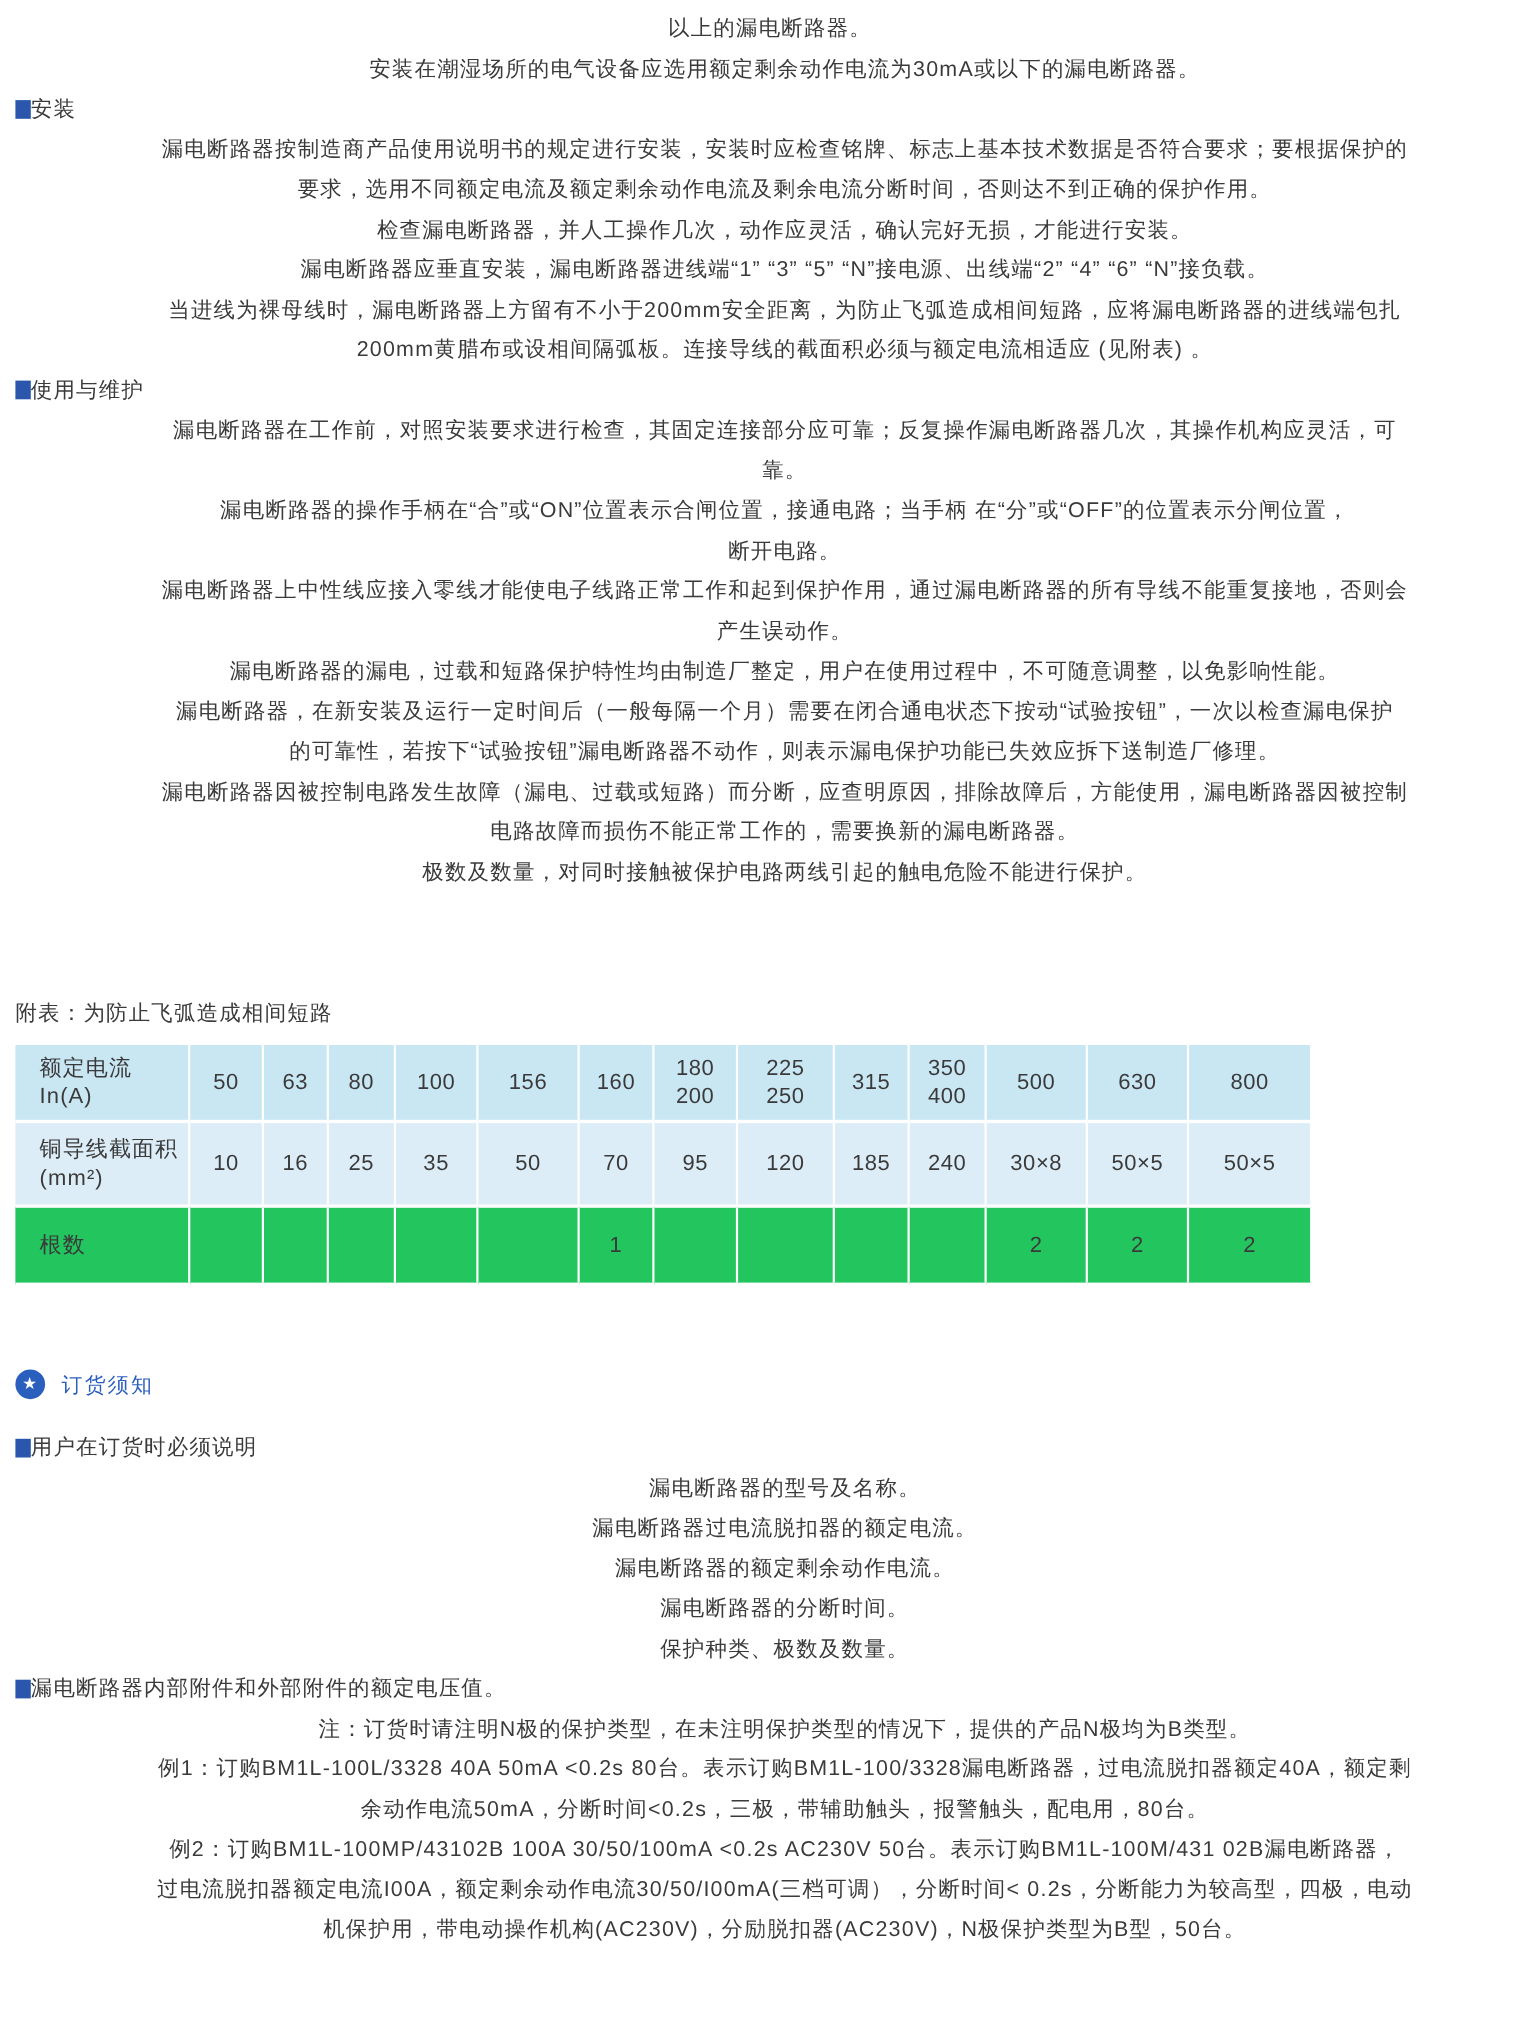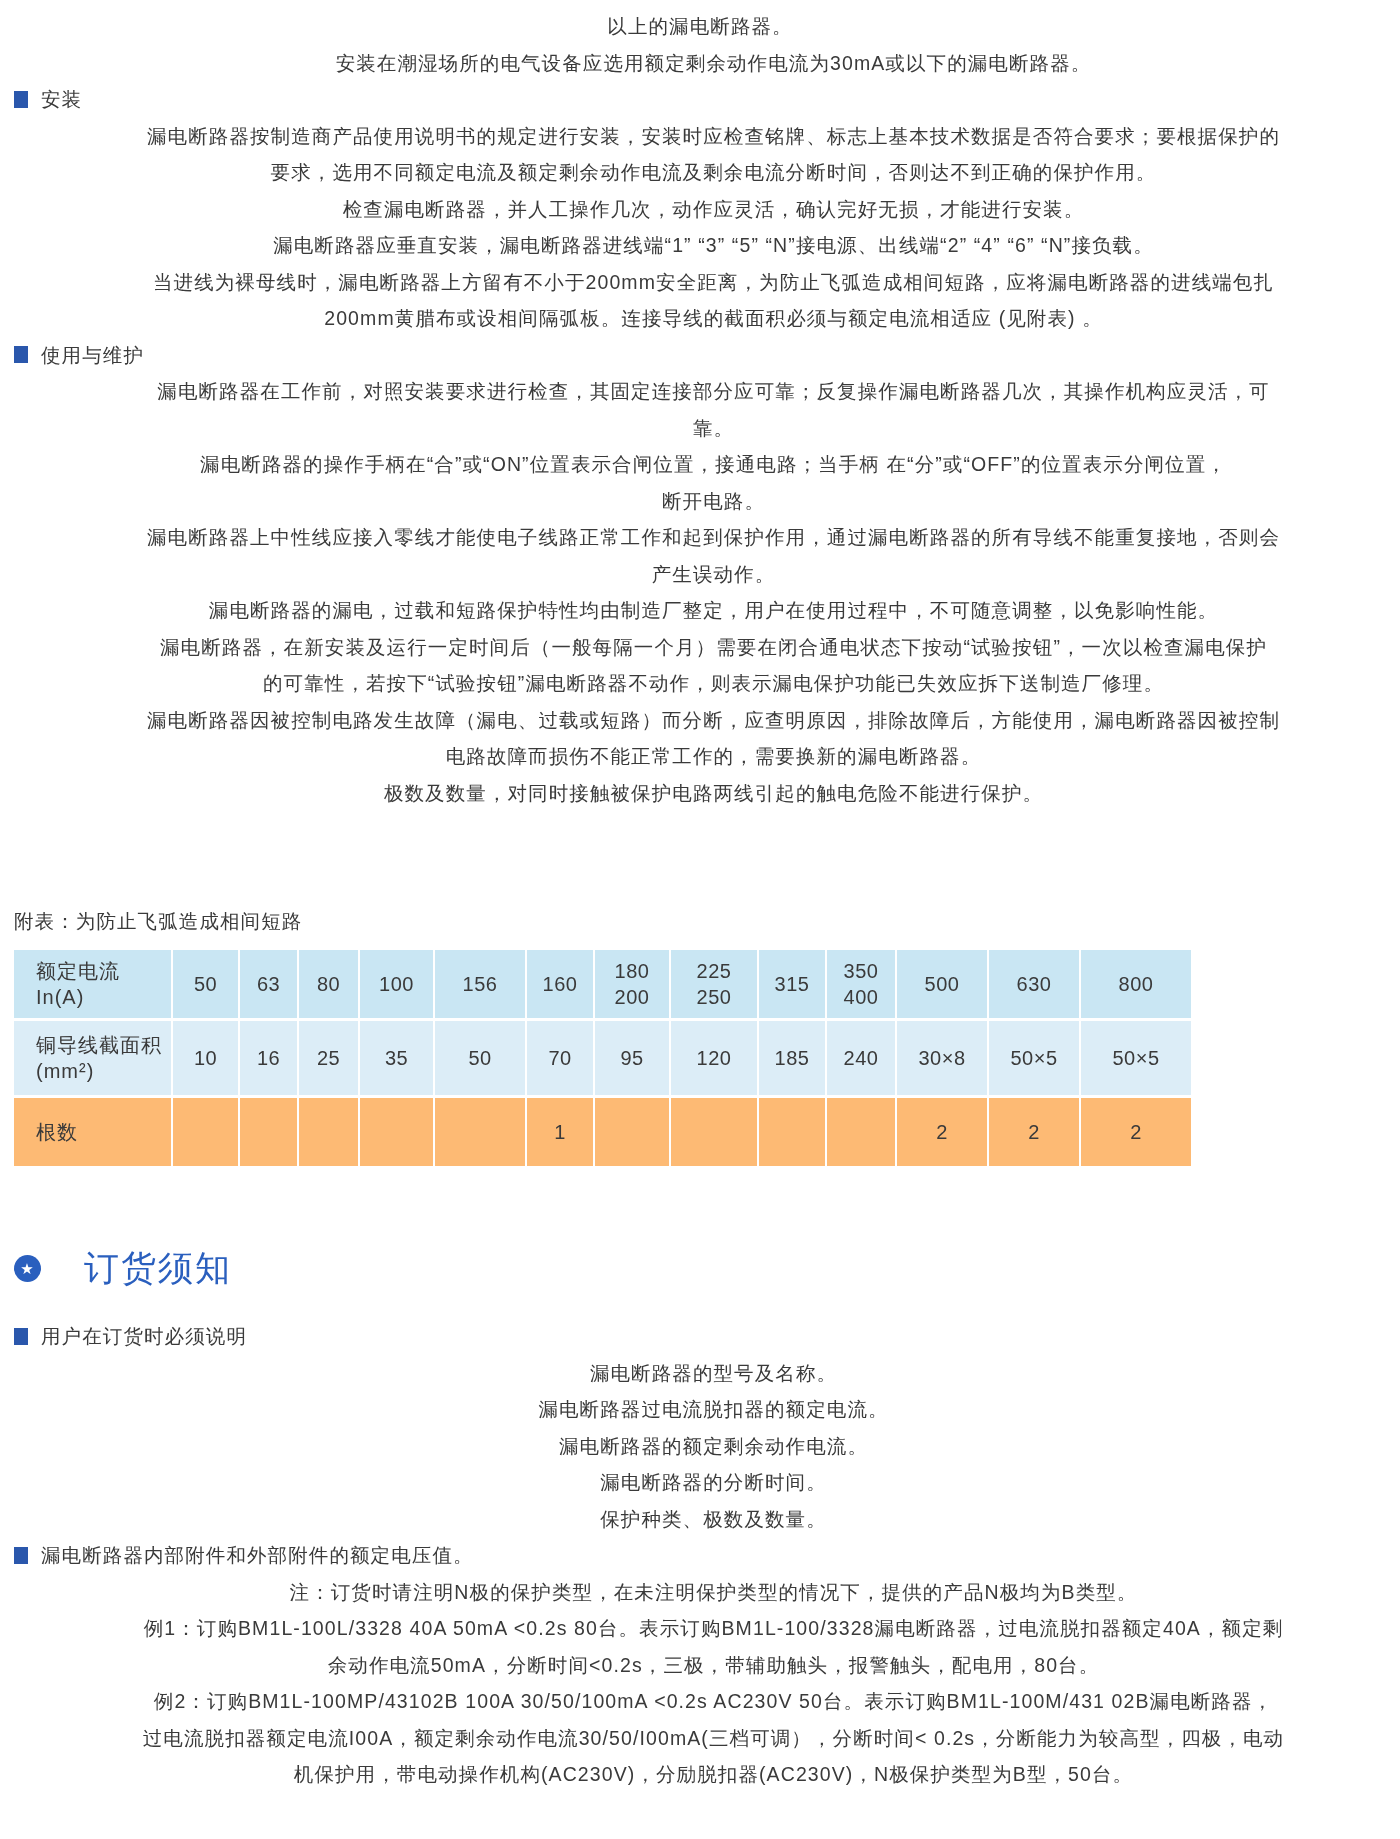--- a/index.html
+++ b/index.html
@@ -5,47 +5,47 @@
   html,body{margin:0;padding:0;background:#ffffff;}
   body{
     width:1400px;height:1839px;
     font-family:"Liberation Sans","DejaVu Sans",sans-serif;
     color:#3a3a3a;
     -webkit-font-smoothing:antialiased;
   }
   .doc{padding:8px 14px 0 14px;font-size:19.5px;letter-spacing:1.1px;}
   .line{line-height:36.5px;padding-left:27px;white-space:nowrap;text-align:center;}
   .line.no-indent{padding-left:0;}
-  .sec-heading{display:flex;align-items:center;gap:13px;line-height:36.5px;}
+  .sec-heading{display:flex;align-items:center;line-height:36.5px;}
   .sq{width:14px;height:17px;background:#2a57ac;flex:none;}
   .caption{margin-top:95px;line-height:30px;white-space:nowrap;}
 
   table.wire-table{
     border-collapse:collapse;table-layout:fixed;width:1178px;margin-top:14px;
   }
   table.wire-table td{
     border-right:2px solid #ffffff;border-bottom:3px solid #ffffff;
     text-align:center;vertical-align:middle;
     font-size:20px;letter-spacing:0.5px;color:#3a3a3a;
     padding:0;white-space:pre-line;line-height:26px;
   }
   table.wire-table td.lbl{text-align:left;padding-left:22px;letter-spacing:1px;}
   tr.r1 td{background:#c9e6f3;height:68px;}
   tr.r2 td{background:#dcedf7;height:74px;}
-  tr.r3 td{background:#fdba74;height:68px;}
+  tr.r3 td{background:#22c55e;height:68px;}
 
   .order-title{display:flex;align-items:center;gap:15px;margin:76px 0 26px 0;}
   .star-badge{
     width:27px;height:27px;border-radius:50%;
     background:#2a5fbe;color:#ffffff;
     display:inline-flex;align-items:center;justify-content:center;
     flex:none;font-size:15px;line-height:1;
   }
   .star-badge::before{content:"★";}
-  .order-title .title-text{color:#2a5fbe;font-size:35px;letter-spacing:2px;font-weight:400;margin-left:28px;}
+  .order-title .title-text{color:#2a5fbe;font-size:19px;letter-spacing:2px;font-weight:400;}
 </style>
 </head>
 <body>
 
 <div class="doc">
 
   <div class="line no-indent">以上的漏电断路器。</div>
   <div class="line">安装在潮湿场所的电气设备应选用额定剩余动作电流为30mA或以下的漏电断路器。</div>
 
   <div class="sec-heading">

